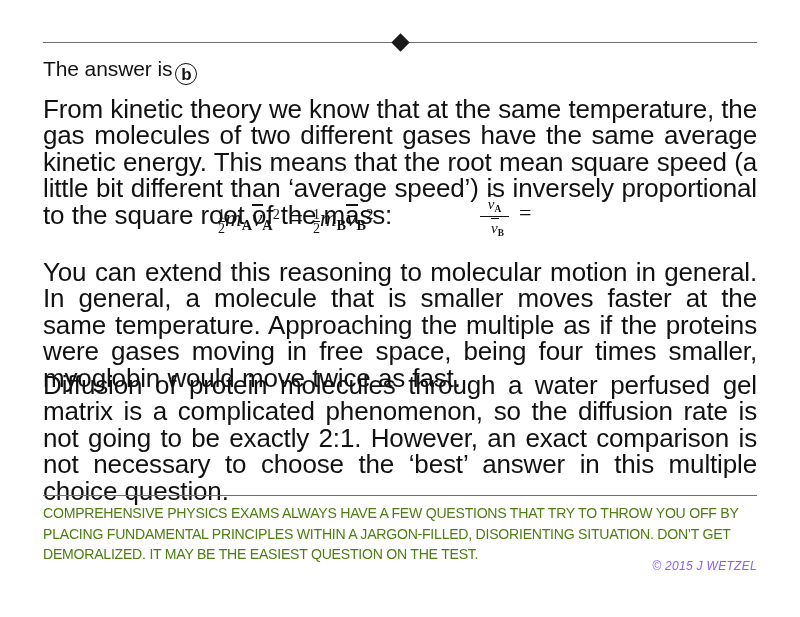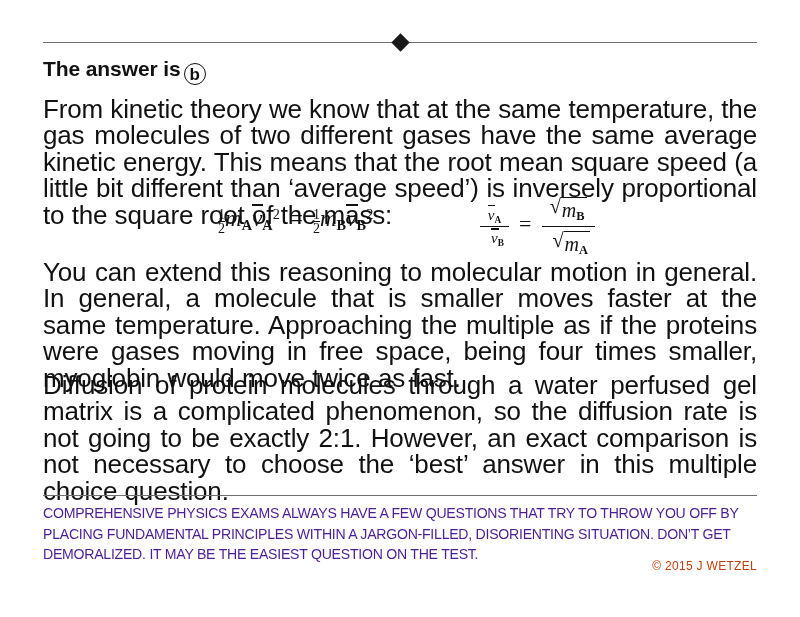--- a/index.html
+++ b/index.html
@@ -53,21 +53,21 @@
   
   .answer-line {
     position: absolute;
     left: 43px;
     top: 56px;
     font-size: 21px;
     line-height: 26px;
     letter-spacing: -0.1px;
     white-space: nowrap;
   }
-  .answer-text { font-weight: 700; margin-top: 7px; }
+  .answer-text { font-weight: 400; margin-top: 7px; }
   .answer-circle {
     display: inline-block;
     width: 22px;
     height: 22px;
     line-height: 21px;
     border: 1.6px solid #111;
     border-radius: 50%;
     text-align: center;
     font-weight: 700;
     font-size: 17px;
@@ -216,28 +216,29 @@
   
   .footer-caption {
     position: absolute;
     left: 43px;
     top: 503px;
     width: 716px;
     font-size: 14.1px;
     line-height: 20.6px;
     letter-spacing: -0.25px;
     text-align: left;
-    color: #4c1d95;
+    color: #4d7c0f;
   }
   .copyright {
     position: absolute;
     right: 43px;
     top: 559px;
     font-size: 12px;
-    color: #c2410c;
+    font-style: italic;
+    color: #8b5cf6;
     letter-spacing: 0.3px;
   }
 </style>
 </head>
 <body>
 
 <div class="page">
 
   <div class="rule-top-wrap">
     <div class="rule-top"></div>
@@ -253,24 +254,21 @@
   <div class="equations">
 
     <div class="eq" id="eq-left">
       <span class="frac-half"><span class="num">1</span><span class="den">2</span></span><span class="ital">m</span><span class="sub">A</span><span class="vbar"><span class="ital">v</span></span><span class="sub">A</span><span class="sup">2</span><span class="eqsign">=</span><span class="frac-half"><span class="num">1</span><span class="den">2</span></span><span class="ital">m</span><span class="sub">B</span><span class="vbar"><span class="ital">v</span></span><span class="sub">B</span><span class="sup">2</span>
     </div>
 
     <div class="eq" id="eq-right">
       <span class="bigfrac" style="font-size:15px;">
         <span class="top"><span class="vbar"><span class="ital">v</span></span><span class="sub">A</span></span>
         <span class="bot"><span class="vbar"><span class="ital">v</span></span><span class="sub">B</span></span>
-      </span><span class="eqsign" style="font-size:22px;">=</span><span class="bigfrac" style="font-size:20px;">
-        <span class="top"><span class="radical"><span class="rad-body"><span class="ital">m</span><span class="sub">B</span></span></span></span>
-        <span class="bot"><span class="radical"><span class="rad-body"><span class="ital">m</span><span class="sub">A</span></span></span></span>
-      </span>
+      </span><span class="eqsign" style="font-size:22px;">=</span>
     </div>
 
   </div>
 
   <div class="body-block" id="para-2">You can extend this reasoning to molecular motion in general.  In general, a molecule that is smaller moves faster at the same temperature.  Approaching the multiple as if the proteins were gases moving in free space, being four times smaller, myoglobin would move twice as fast.</div>
 
   <div class="body-block" id="para-3">Diffusion of protein molecules through a water perfused gel matrix is a complicated phenomenon, so the diffusion rate is not going to be exactly 2:1.  However, an exact comparison is not necessary to choose the ‘best’ answer in this multiple choice question.</div>
 
   <div class="rule-bottom"></div>
 

